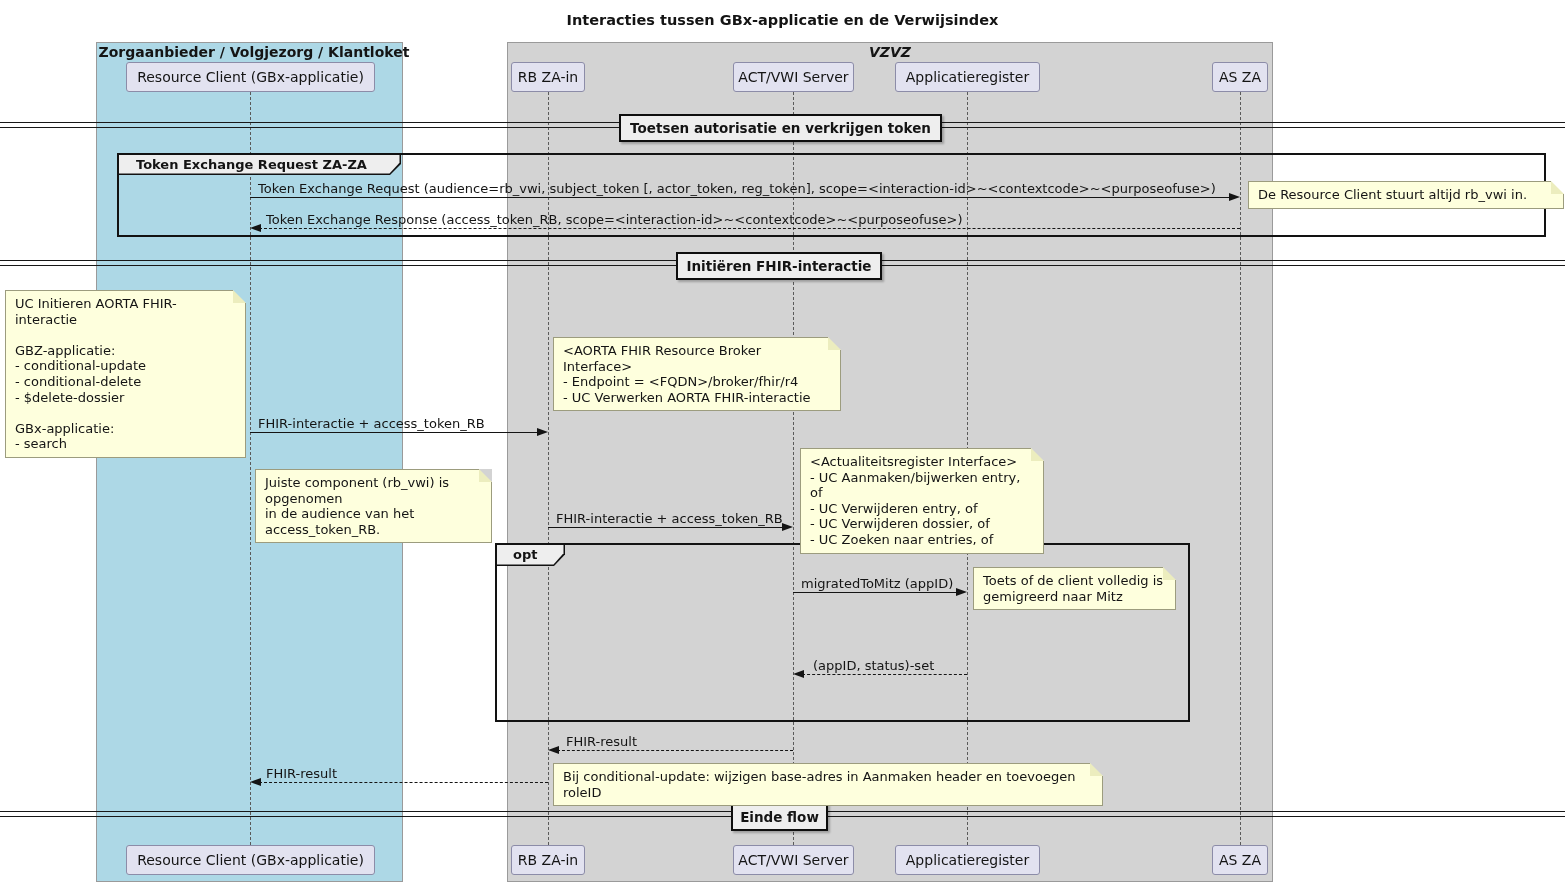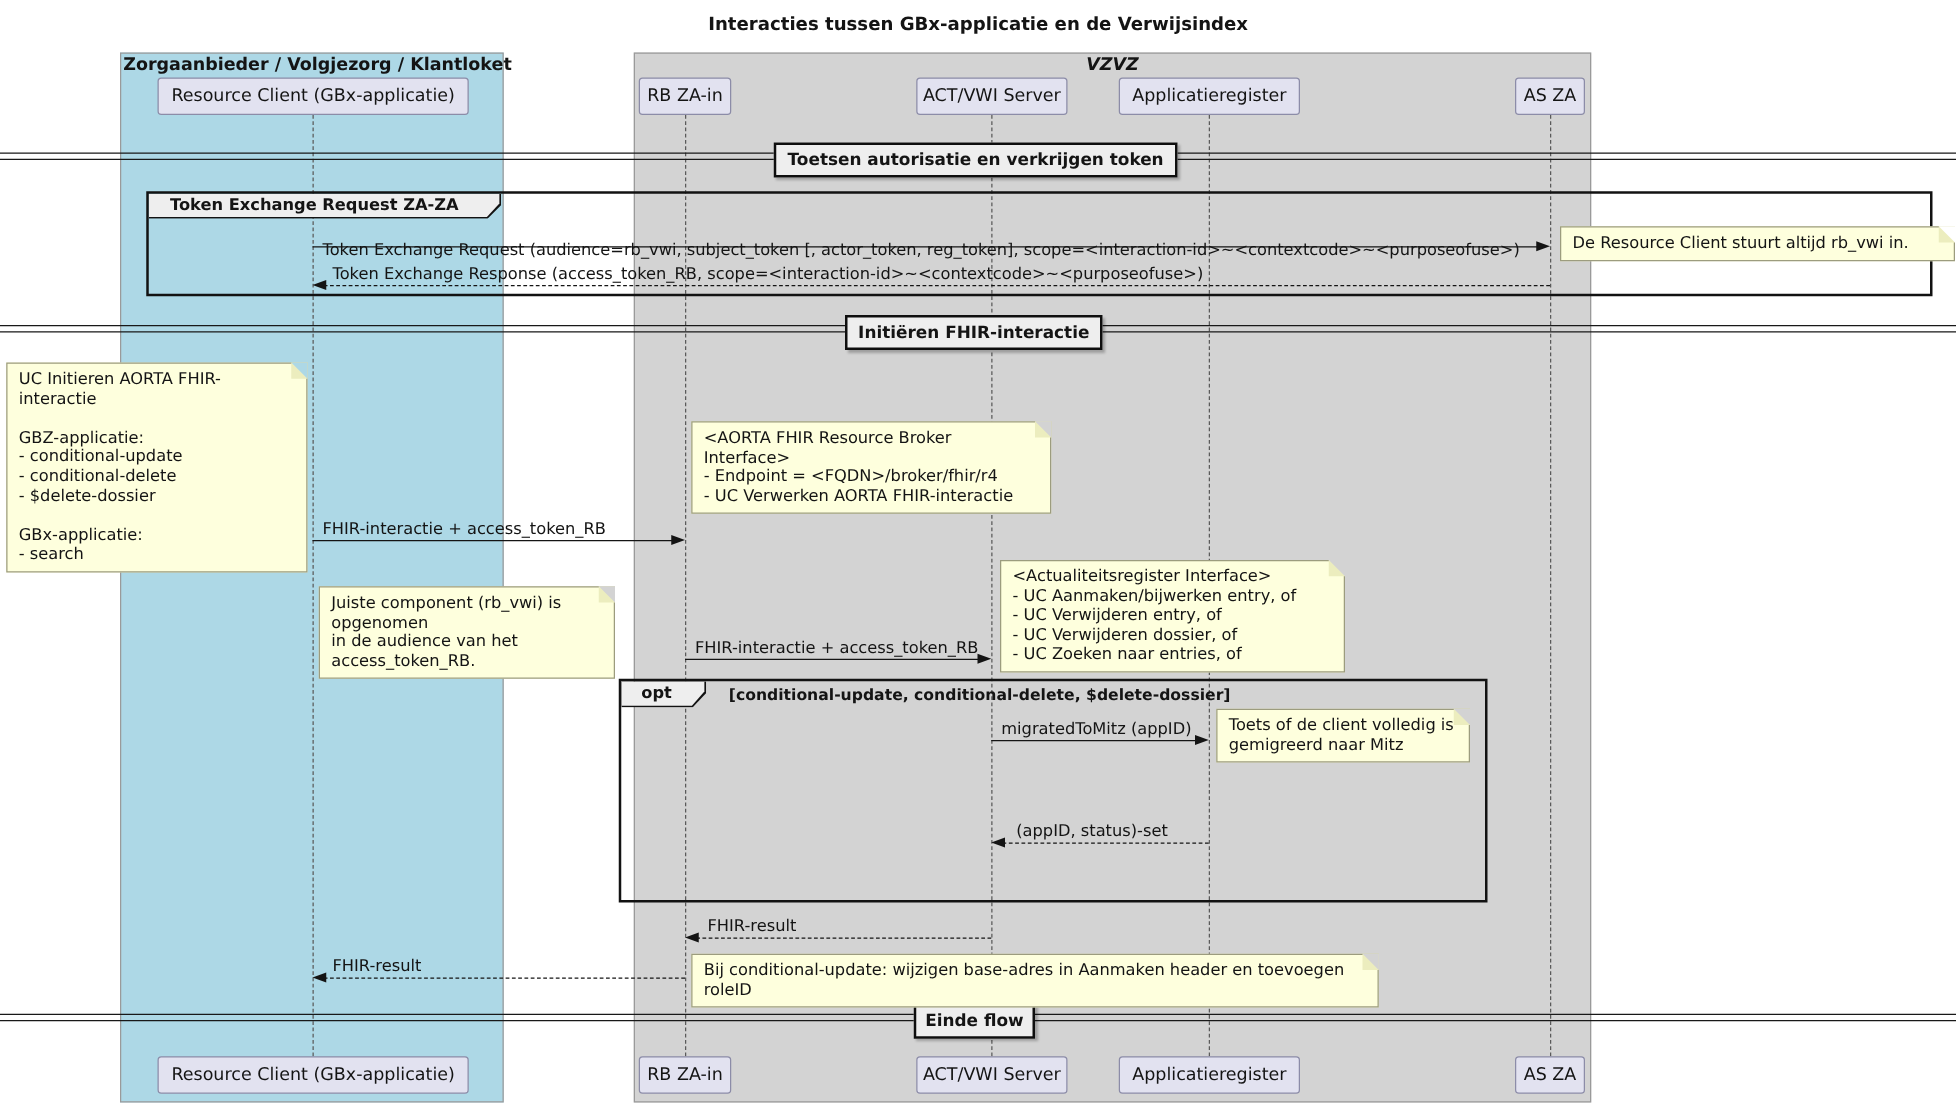--- a/index.html
+++ b/index.html
@@ -106,21 +106,21 @@
 
   <div class="divline" style="top:122px;"></div>
   <div class="divlabel" style="left:619px;top:114px;width:323px;">Toetsen autorisatie en verkrijgen token</div>
 
   <div class="frag" style="left:117px;top:153px;width:1429px;height:84px;"></div>
   <div class="frag-head" style="left:119px;top:155px;width:282px;height:20px;">
     <div class="frag-head-inner"></div>
   </div>
   <div class="frag-head-label" style="left:136px;top:157px;">Token Exchange Request ZA-ZA</div>
 
-  <div class="msg-label" style="left:258px;top:181px;margin-top:12px;">Token Exchange Request (audience=rb_vwi, subject_token [, actor_token, reg_token], scope=&lt;interaction-id&gt;~&lt;contextcode&gt;~&lt;purposeofuse&gt;)</div>
+  <div class="msg-label" style="left:258px;top:181px;">Token Exchange Request (audience=rb_vwi, subject_token [, actor_token, reg_token], scope=&lt;interaction-id&gt;~&lt;contextcode&gt;~&lt;purposeofuse&gt;)</div>
   <div class="msg-line solid" style="left:250px;top:197px;width:981px;"></div>
   <div class="ah r" style="left:1229px;top:193px;"></div>
 
   <div class="note fold-white" style="left:1248px;top:181px;width:316px;">De Resource Client stuurt altijd rb_vwi in.</div>
 
   <div class="msg-label" style="left:266px;top:212px;">Token Exchange Response (access_token_RB, scope=&lt;interaction-id&gt;~&lt;contextcode&gt;~&lt;purposeofuse&gt;)</div>
   <div class="msg-line dashed" style="left:259px;top:228px;width:981px;"></div>
   <div class="ah l" style="left:250px;top:224px;"></div>
 
   <div class="divline" style="top:260px;"></div>
@@ -140,36 +140,35 @@
 - Endpoint = &lt;FQDN&gt;/broker/fhir/r4
 - UC Verwerken AORTA FHIR-interactie</div>
 
   <div class="msg-label" style="left:258px;top:416px;">FHIR-interactie + access_token_RB</div>
   <div class="msg-line solid" style="left:250px;top:432px;width:289px;"></div>
   <div class="ah r" style="left:537px;top:428px;"></div>
 
   <div class="note fold-gray" style="left:255px;top:469px;width:237px;">Juiste component (rb_vwi) is opgenomen
 in de audience van het access_token_RB.</div>
 
-  <div class="note fold-gray" style="left:800px;top:448px;width:276px;">&lt;Actualiteitsregister Interface&gt;
+  <div class="note fold-gray" style="left:800px;top:448px;width:244px;">&lt;Actualiteitsregister Interface&gt;
 - UC Aanmaken/bijwerken entry, of
 - UC Verwijderen entry, of
 - UC Verwijderen dossier, of
 - UC Zoeken naar entries, of</div>
 
   <div class="msg-label" style="left:556px;top:511px;">FHIR-interactie + access_token_RB</div>
   <div class="msg-line solid" style="left:548px;top:527px;width:236px;"></div>
   <div class="ah r" style="left:782px;top:523px;"></div>
 
   <div class="frag" style="left:495px;top:543px;width:695px;height:179px;"></div>
   <div class="frag-head" style="left:497px;top:545px;width:68px;height:21px;">
     <div class="frag-head-inner"></div>
   </div>
   <div class="frag-head-label" style="left:513px;top:547px;">opt</div>
-  <div class="frag-guard" style="left:583px;top:548px;">[conditional-update, conditional-delete, $delete-dossier]</div>
 
   <div class="msg-label" style="left:801px;top:576px;">migratedToMitz (appID)</div>
   <div class="msg-line solid" style="left:793px;top:592px;width:165px;"></div>
   <div class="ah r" style="left:956px;top:588px;"></div>
 
   <div class="note fold-gray" style="left:973px;top:567px;width:203px;">Toets of de client volledig is
 gemigreerd naar Mitz</div>
 
 
   <div class="msg-label" style="left:813px;top:658px;">(appID, status)-set</div>

